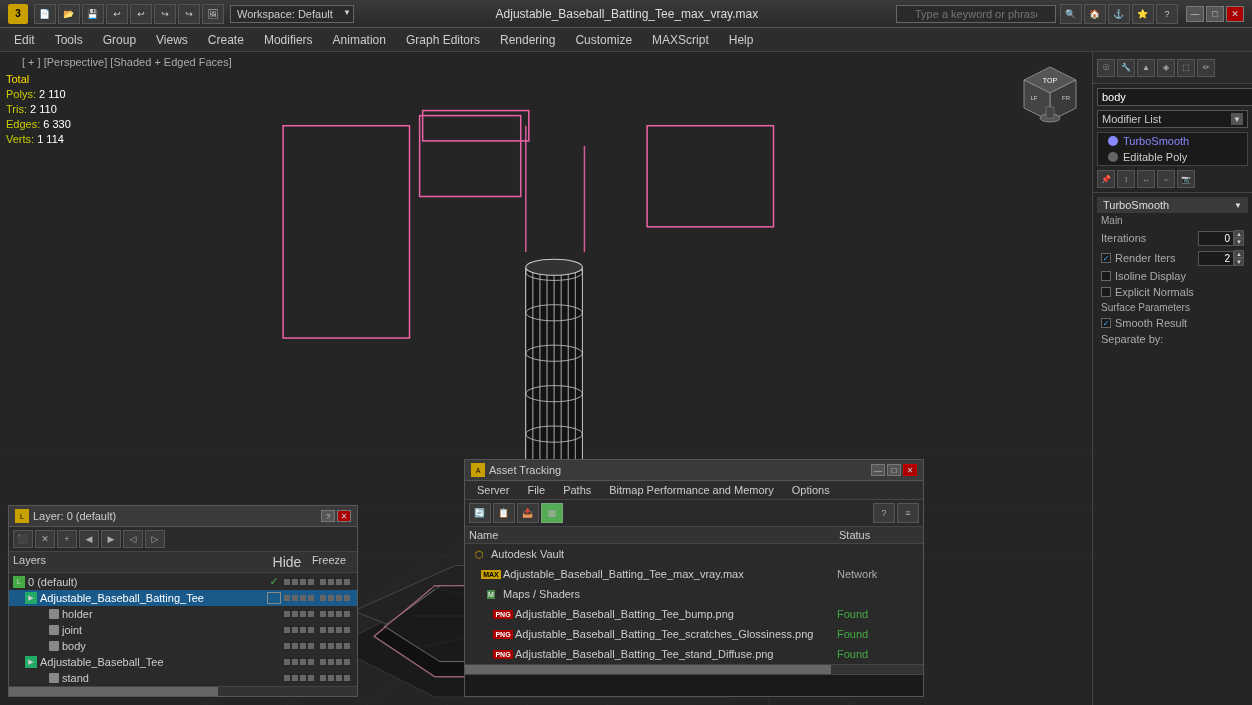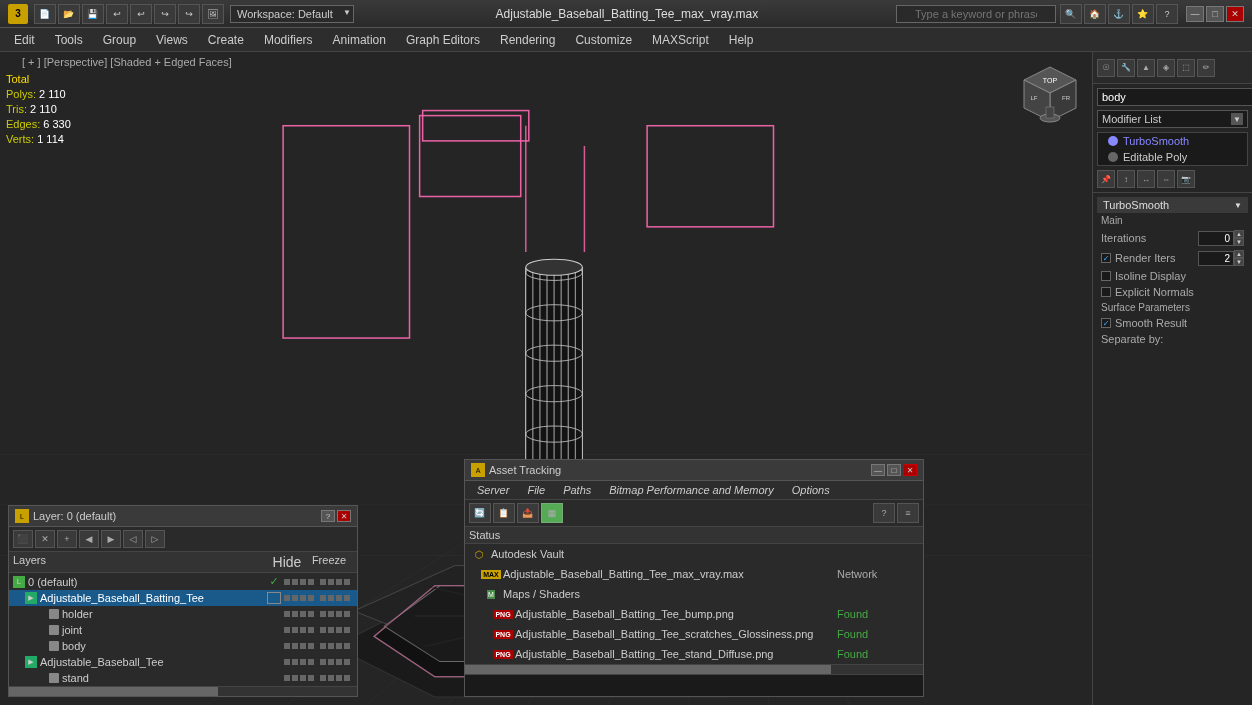--- a/index.html
+++ b/index.html
@@ -370,21 +370,20 @@
       background: #c8a000;
       display: flex; align-items: center; justify-content: center;
       font-size: 7px; color: #000;
     }
     #asset-menu-bar {
       display: flex;
       padding: 2px 4px;
       gap: 2px;
       border-bottom: 1px solid #444;
       background: #2d2d2d;
-      font-style: italic;
     }
     #asset-menu-bar .menu-item-sm {
       padding: 1px 8px;
       font-size: 11px;
       color: #ccc;
       cursor: pointer;
     }
     #asset-toolbar {
       display: flex;
       padding: 3px 4px;
@@ -858,20 +857,21 @@
           <div class="asset-tb-btn">📋</div>
           <div class="asset-tb-btn">📤</div>
           <div class="asset-tb-btn active">▦</div>
         </div>
         <div class="right">
           <div class="asset-tb-btn">?</div>
           <div class="asset-tb-btn">≡</div>
         </div>
       </div>
       <div id="asset-header">
+        <div class="col-name">Name</div>
         <div class="col-status">Status</div>
       </div>
       <div id="asset-list">
 
         <div class="asset-row">
           <div class="asset-icon-cell">
               <span class="icon-vault">⬡</span>
             </div>
           <div class="asset-name">Autodesk Vault</div>
           <div class="asset-status"></div>

